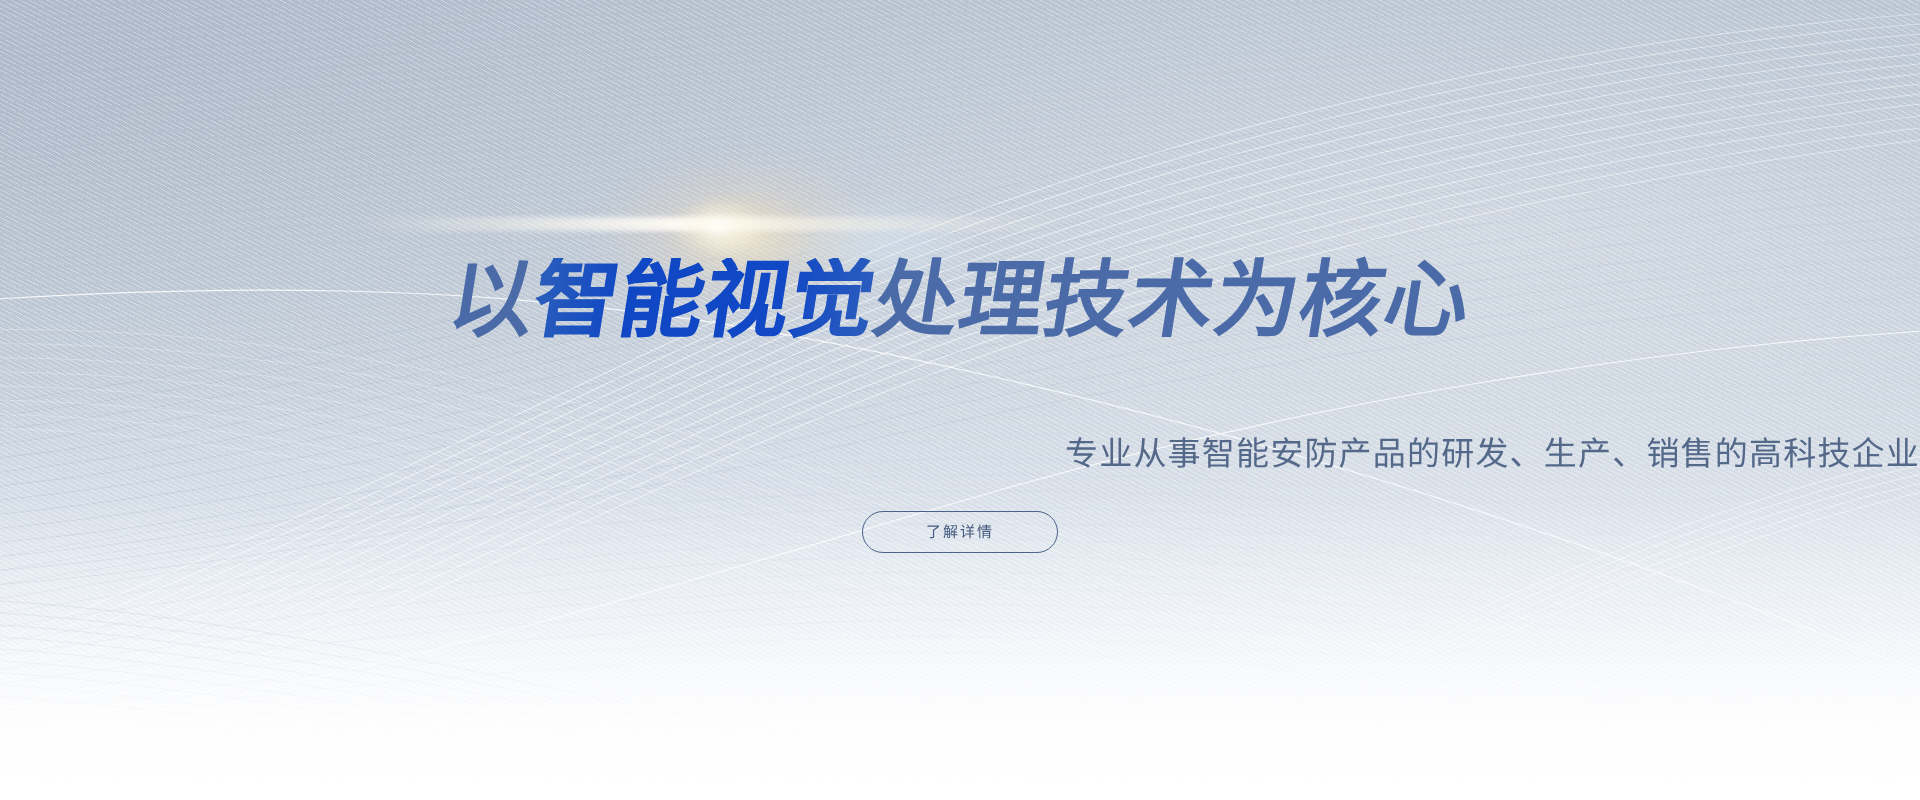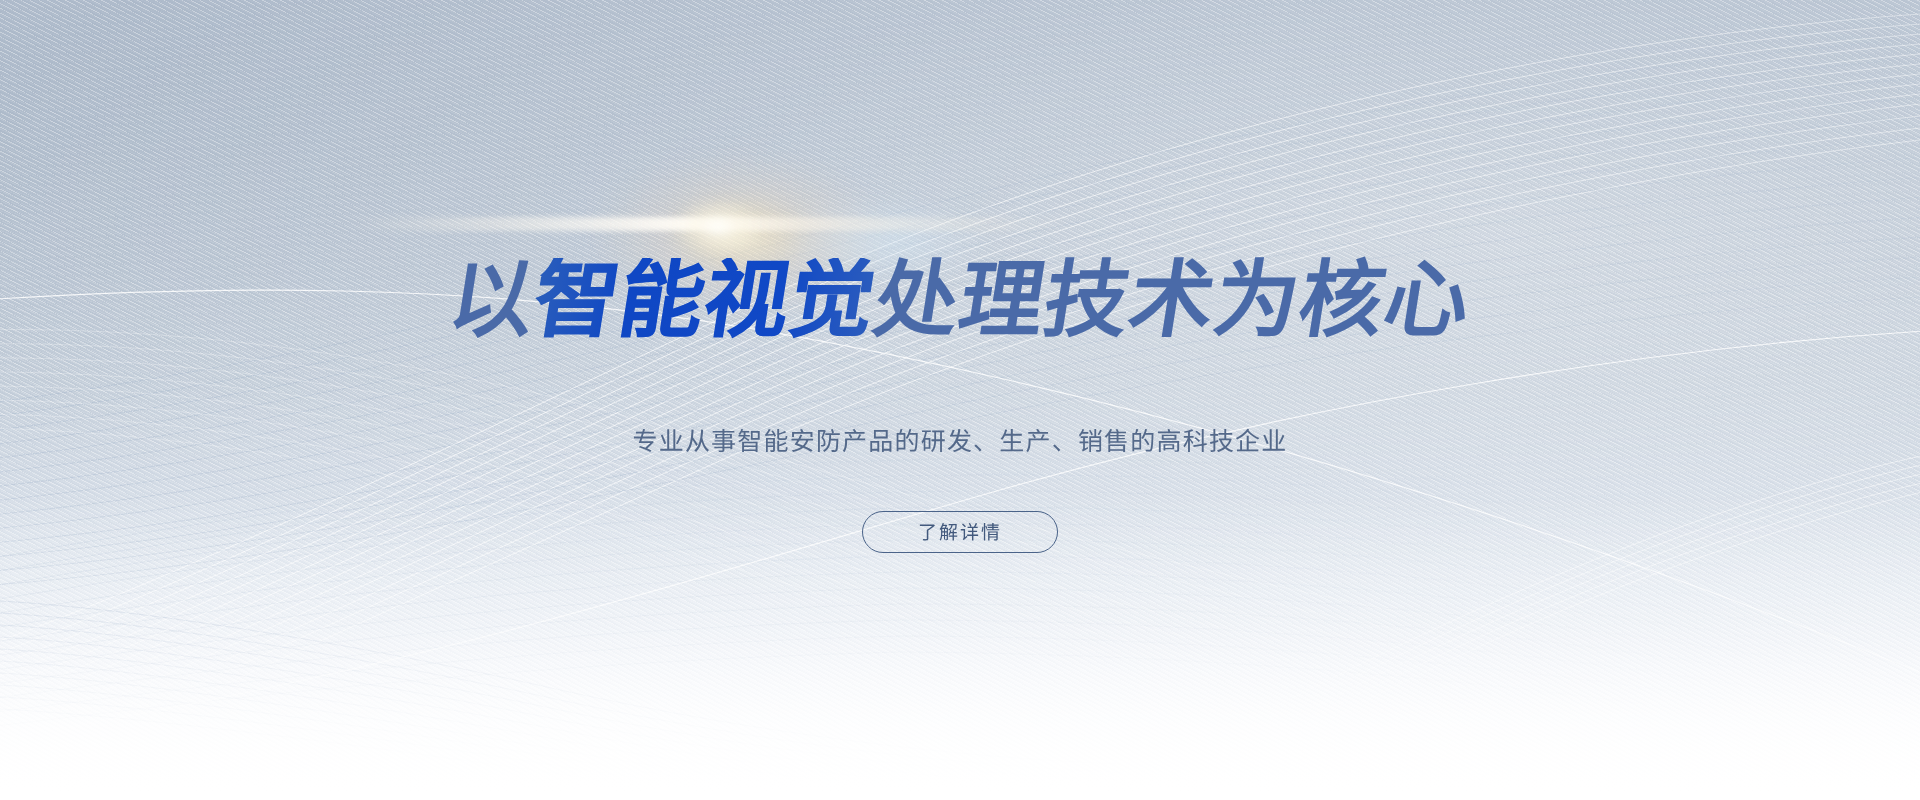--- a/index.html
+++ b/index.html
@@ -174,22 +174,22 @@
     background-clip: text;
     -webkit-text-fill-color: transparent;
   }
   .headline .seg-tail { color: #4a6aa8; }
 
   .subtitle {
     position: absolute;
     top: 404px;
     left: 0;
     right: 0;
-    text-align: center;
-    font-size: 25px;
+    text-align: right;
+    font-size: 33px;
     line-height: 1;
     letter-spacing: 1.2px;
     color: #54698a;
     font-family: "DejaVu Sans", "Liberation Sans", sans-serif;
     font-weight: 400;
     white-space: nowrap;
   }
 
   .cta-wrap {
     position: absolute;
@@ -199,21 +199,21 @@
     display: flex;
     justify-content: center;
   }
   .cta-button {
     width: 196px;
     height: 42px;
     border: 1.4px solid #4a6389;
     border-radius: 21px;
     background: transparent;
     color: #42597d;
-    font-size: 19px;
+    font-size: 15px;
     letter-spacing: 2px;
     font-family: "DejaVu Sans", "Liberation Sans", sans-serif;
     cursor: pointer;
     display: flex;
     align-items: center;
     justify-content: center;
     padding: 0;
     line-height: 1;
   }
 </style>

